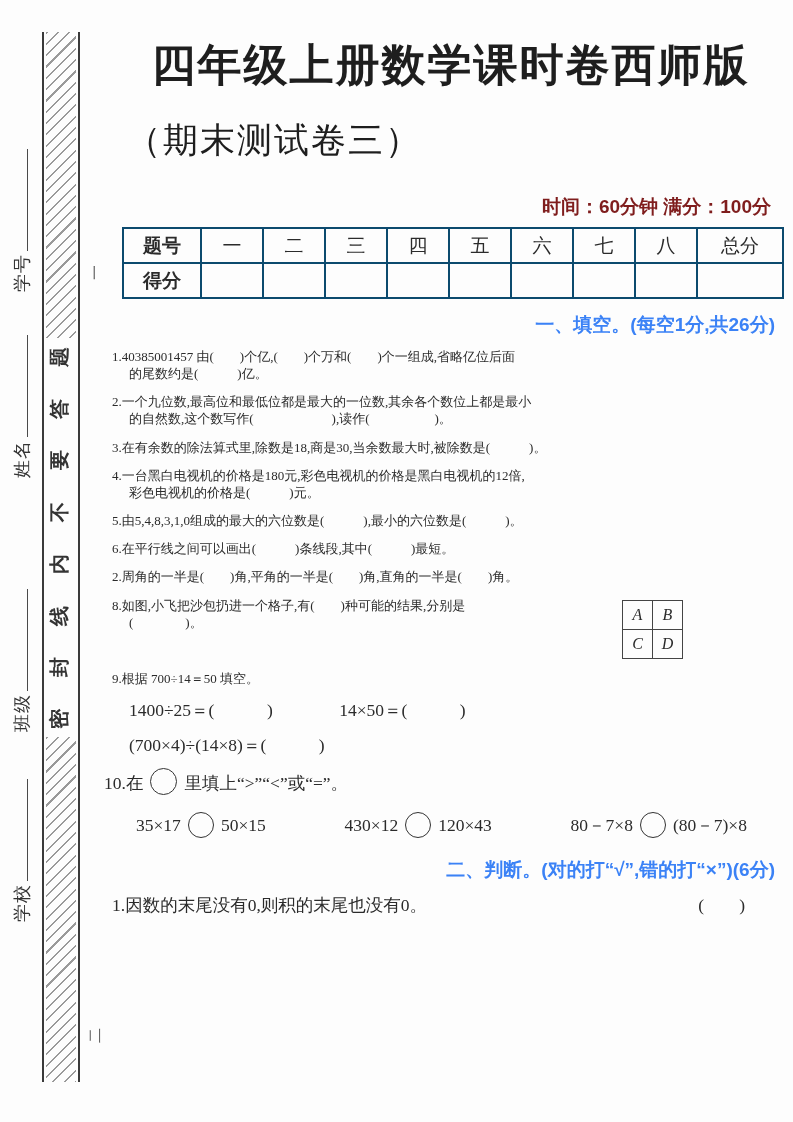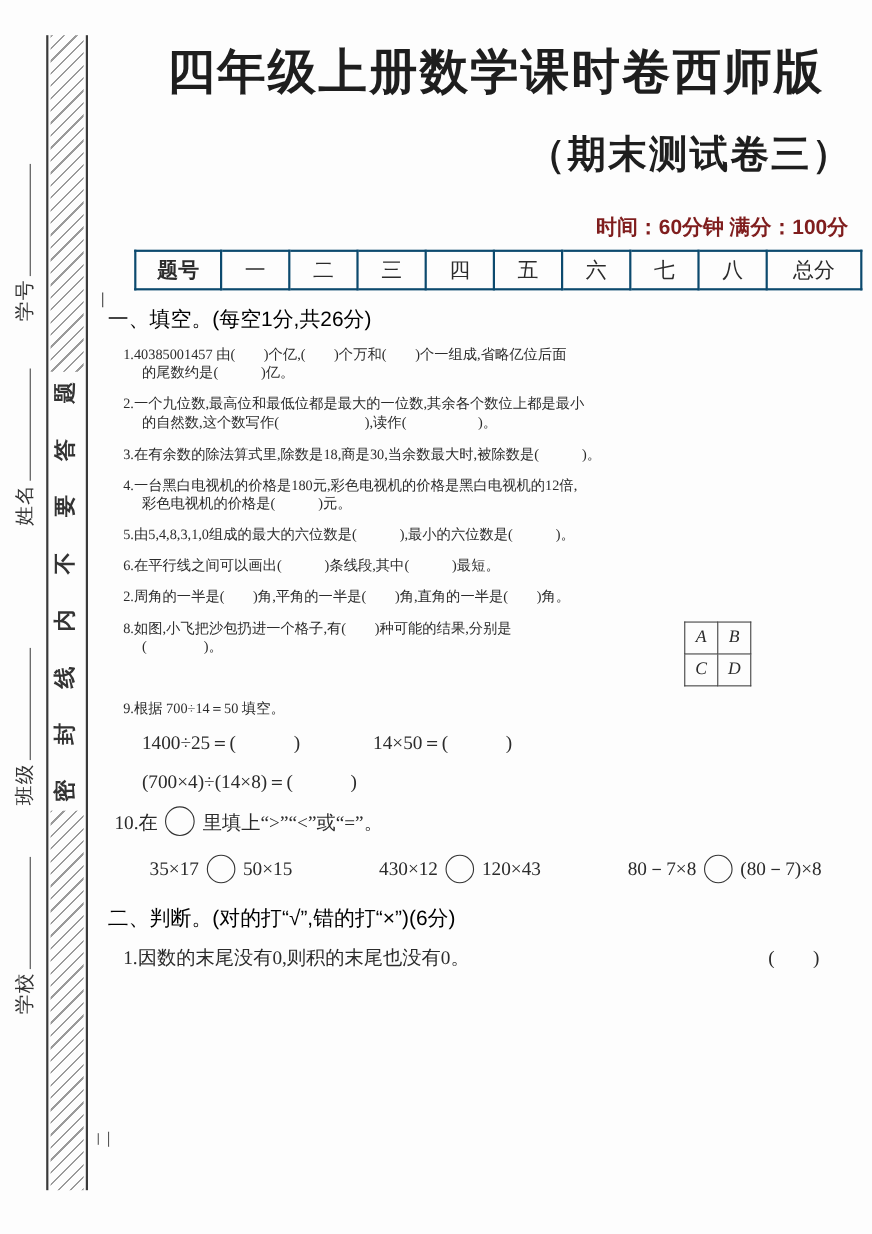--- a/index.html
+++ b/index.html
@@ -41,38 +41,38 @@
     position:absolute;left:88px;transform:rotate(-90deg);
     font-size:15px;color:#555;line-height:1;
   }
   
   .content{position:absolute;left:98px;top:28px;width:677px;}
   .paper-title{
     text-align:center;font-family:Liberation Mono, monospace;
     font-weight:bold;font-size:44px;letter-spacing:2px;margin:8px 0 0 28px;color:#1e1e1e;
   }
   .paper-subtitle{
-    text-align:right;font-family:"Liberation Sans","DejaVu Sans",sans-serif;
-    font-weight:bold;font-size:35px;letter-spacing:2px;margin:22px 0 0 28px;color:#1e1e1e;
+    text-align:left;font-family:"Liberation Sans","DejaVu Sans",sans-serif;
+    font-weight:normal;font-size:35px;letter-spacing:2px;margin:22px 0 0 28px;color:#1e1e1e;
   }
   .info-line{
     text-align:right;font-family:"Liberation Sans","DejaVu Sans",sans-serif;
     font-weight:bold;font-size:19px;margin:30px 4px 7px 0;color:#7f1d1d;
   }
   table.score-table{
     border-collapse:collapse;margin-left:24px;width:648px;table-layout:fixed;
     font-size:19px;text-align:center;
   }
   table.score-table td{
     border:2px solid #0c4a6e;height:33px;padding:0;
   }
   td.col-label{font-weight:600;}
   .section-heading{
     font-family:"Liberation Sans","DejaVu Sans",sans-serif;
-    font-weight:normal;font-size:19px;margin:13px 0 10px 0;color:#000000;
+    font-weight:bold;font-size:19px;margin:13px 0 10px 0;color:#3b82f6;text-align:right;
   }
   .q{font-size:13px;line-height:1.32;margin:0 0 11px 14px;}
   .q .wrap{display:block;padding-left:17px;}
   .q8-row{display:flex;justify-content:space-between;align-items:flex-start;margin:0 92px 11px 14px;}
   .pgrid{border-collapse:collapse;margin-top:3px;}
   .pgrid td{
     border:1.7px solid #444;width:27px;height:26px;text-align:center;
     font-style:italic;font-size:16px;font-family:"Liberation Serif",serif;
   }
   .sub-line{margin:0 0 11px 31px;font-size:17.5px;}
@@ -137,20 +137,32 @@
       <td class="col-label" style="width:76px;">题号</td>
       <td style="width:60px;">一</td>
       <td style="width:60px;">二</td>
       <td style="width:60px;">三</td>
       <td style="width:60px;">四</td>
       <td style="width:60px;">五</td>
       <td style="width:60px;">六</td>
       <td style="width:60px;">七</td>
       <td style="width:60px;">八</td>
       <td style="width:84px;">总分</td>
+    </tr>
+    <tr>
+      <td class="col-label">得分</td>
+      <td></td>
+      <td></td>
+      <td></td>
+      <td></td>
+      <td></td>
+      <td></td>
+      <td></td>
+      <td></td>
+      <td></td>
     </tr>
   </tbody>
     </table>
 
   <div class="section-heading">一、填空。(每空1分,共26分)</div>
 
   <div class="q">
     <span>1.40385001457 由(　　)个亿,(　　)个万和(　　)个一组成,省略亿位后面</span>
     <span class="wrap">的尾数约是(　　　)亿。</span>
   </div>

